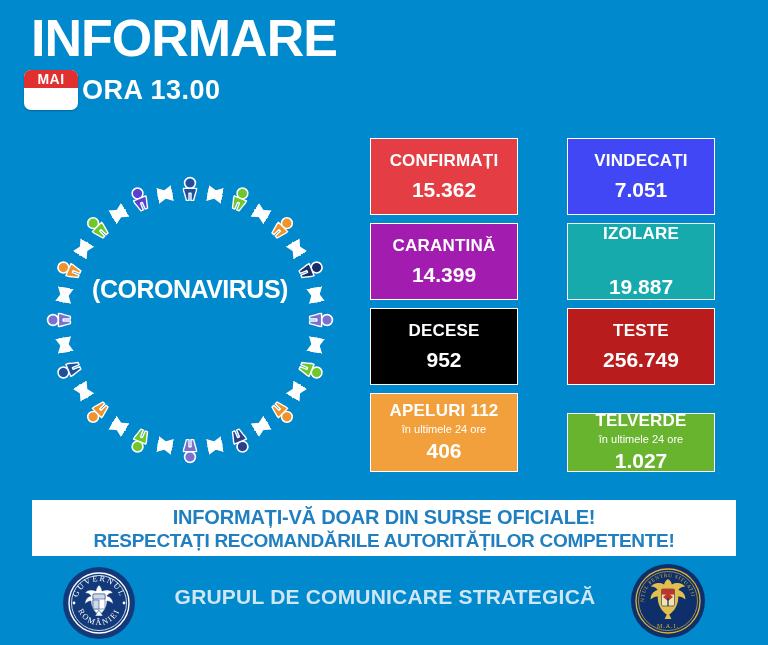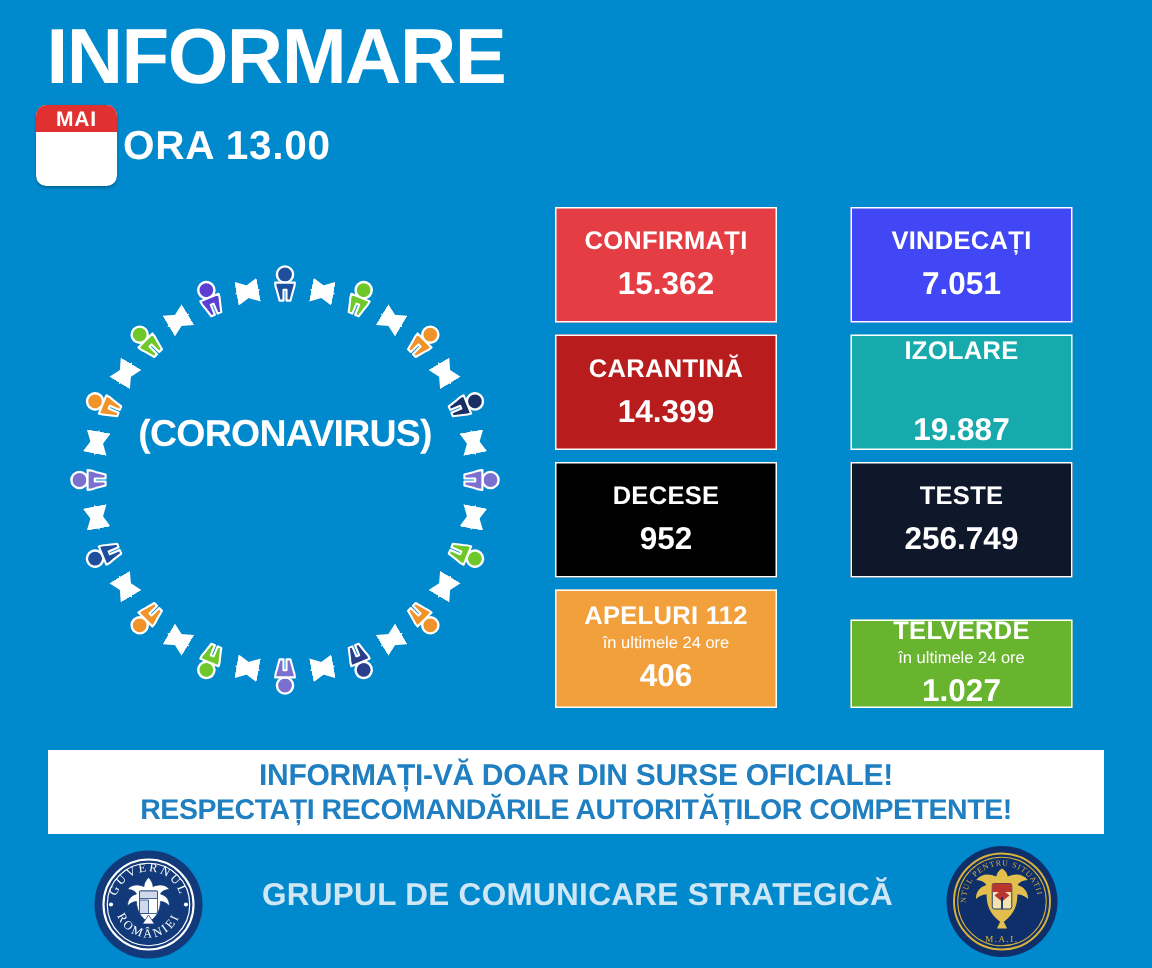--- a/index.html
+++ b/index.html
@@ -13,21 +13,21 @@
 
   
   #header { position:absolute; left:0; top:0; width:768px; height:130px; }
   #title {
     position:absolute; left:31px; top:8px;
     font-size:52px; font-weight:bold; color:#ffffff;
     letter-spacing:-1px; line-height:60px;
   }
   #date-row { position:absolute; left:24px; top:70px; display:flex; align-items:center; }
   #cal-icon {
-    width:54px; height:54px; border-radius:7px;
+    width:54px; height:40px; border-radius:7px;
     background:#ffffff; overflow:hidden;
     display:flex; flex-direction:column;
     box-shadow:0 1px 2px rgba(0,0,0,.25);
     gap:40px;
   }
   #cal-month {
     background:#e03030; color:#ffffff;
     font-size:14px; font-weight:bold; line-height:18px;
     text-align:center; letter-spacing:.5px;
   }
@@ -199,33 +199,33 @@
 
 <div id="stat-grid">
     <div class="stat-box" style="background: rgb(228, 62, 68);">
       <div class="stat-label">CONFIRMAȚI</div>
       <div class="stat-value">15.362</div>
     </div>
     <div class="stat-box" style="background: rgb(65, 71, 245);">
       <div class="stat-label">VINDECAȚI</div>
       <div class="stat-value">7.051</div>
     </div>
-    <div class="stat-box" style="background: #b91c1c;">
+    <div class="stat-box" style="background: #a21caf;">
       <div class="stat-label">CARANTINĂ</div>
       <div class="stat-value">14.399</div>
     </div>
     <div class="stat-box" style="background: rgb(23, 170, 173); gap: 24px;">
       <div class="stat-label">IZOLARE</div>
       <div class="stat-value">19.887</div>
     </div>
     <div class="stat-box" style="background: #000000;">
       <div class="stat-label">DECESE</div>
       <div class="stat-value">952</div>
     </div>
-    <div class="stat-box" style="background: #0f172a;">
+    <div class="stat-box" style="background: #b91c1c;">
       <div class="stat-label">TESTE</div>
       <div class="stat-value">256.749</div>
     </div>
     <div class="stat-box with-sub" style="background: rgb(242, 160, 60);">
       <div class="stat-label">APELURI 112</div>
       <div class="stat-sub">în ultimele 24 ore</div>
       <div class="stat-value">406</div>
     </div>
     <div class="stat-box with-sub" style="background: rgb(105, 180, 46); margin-top: 20px;">
       <div class="stat-label">TELVERDE</div>

